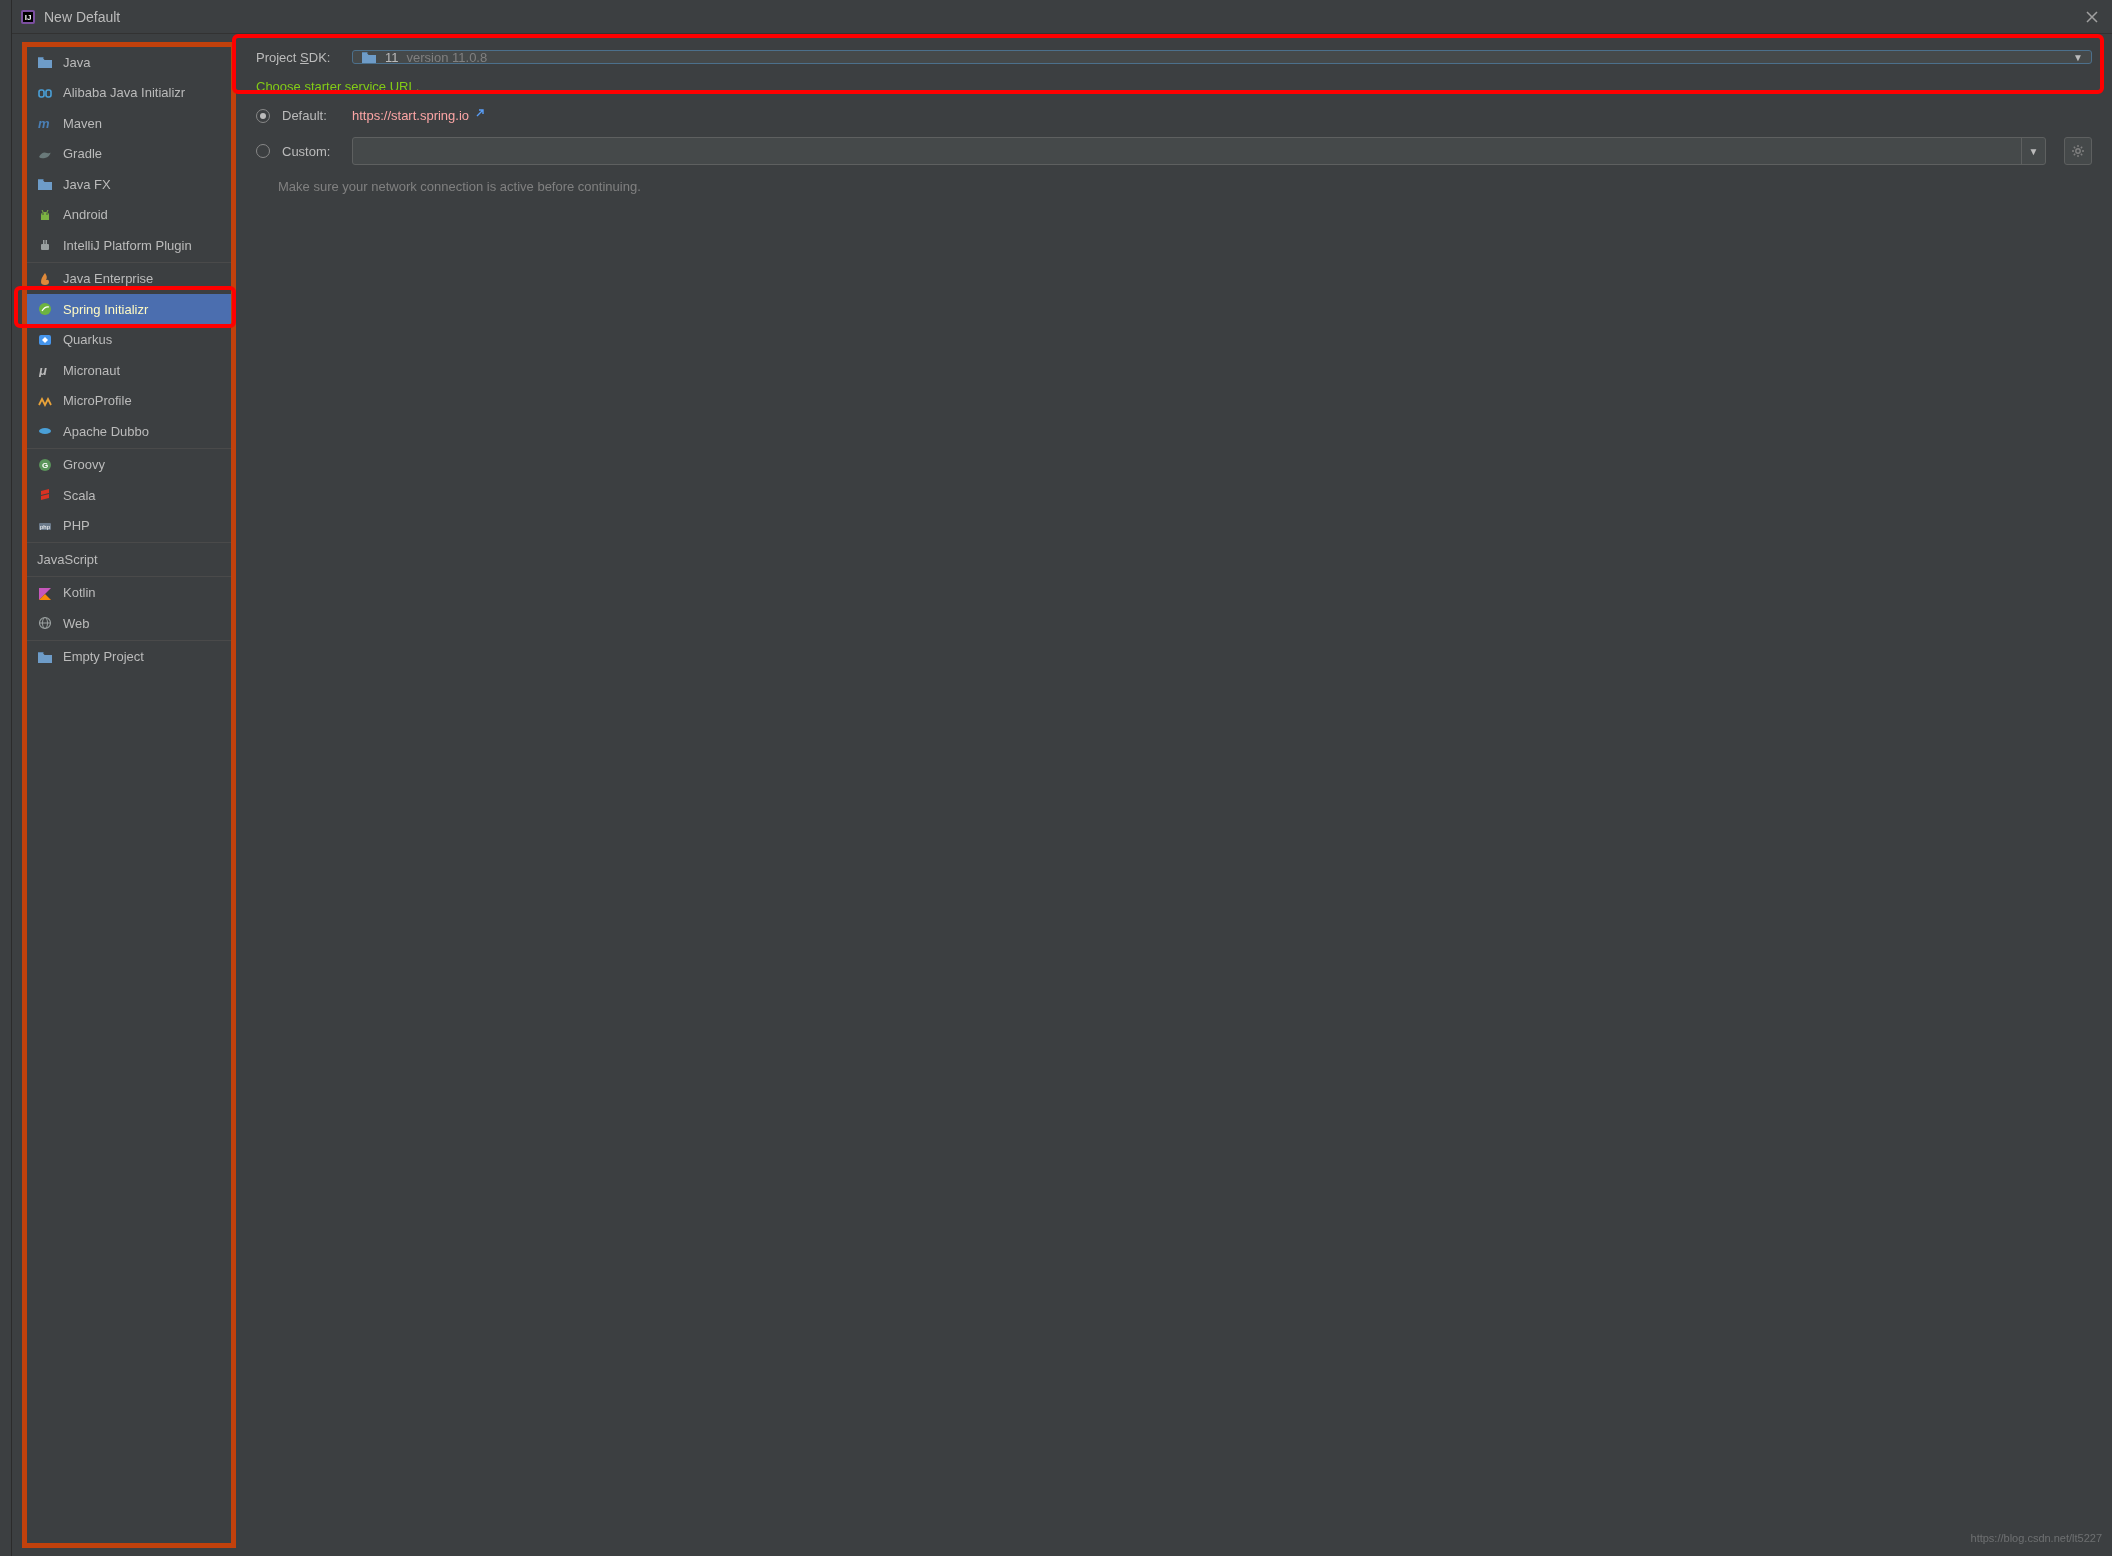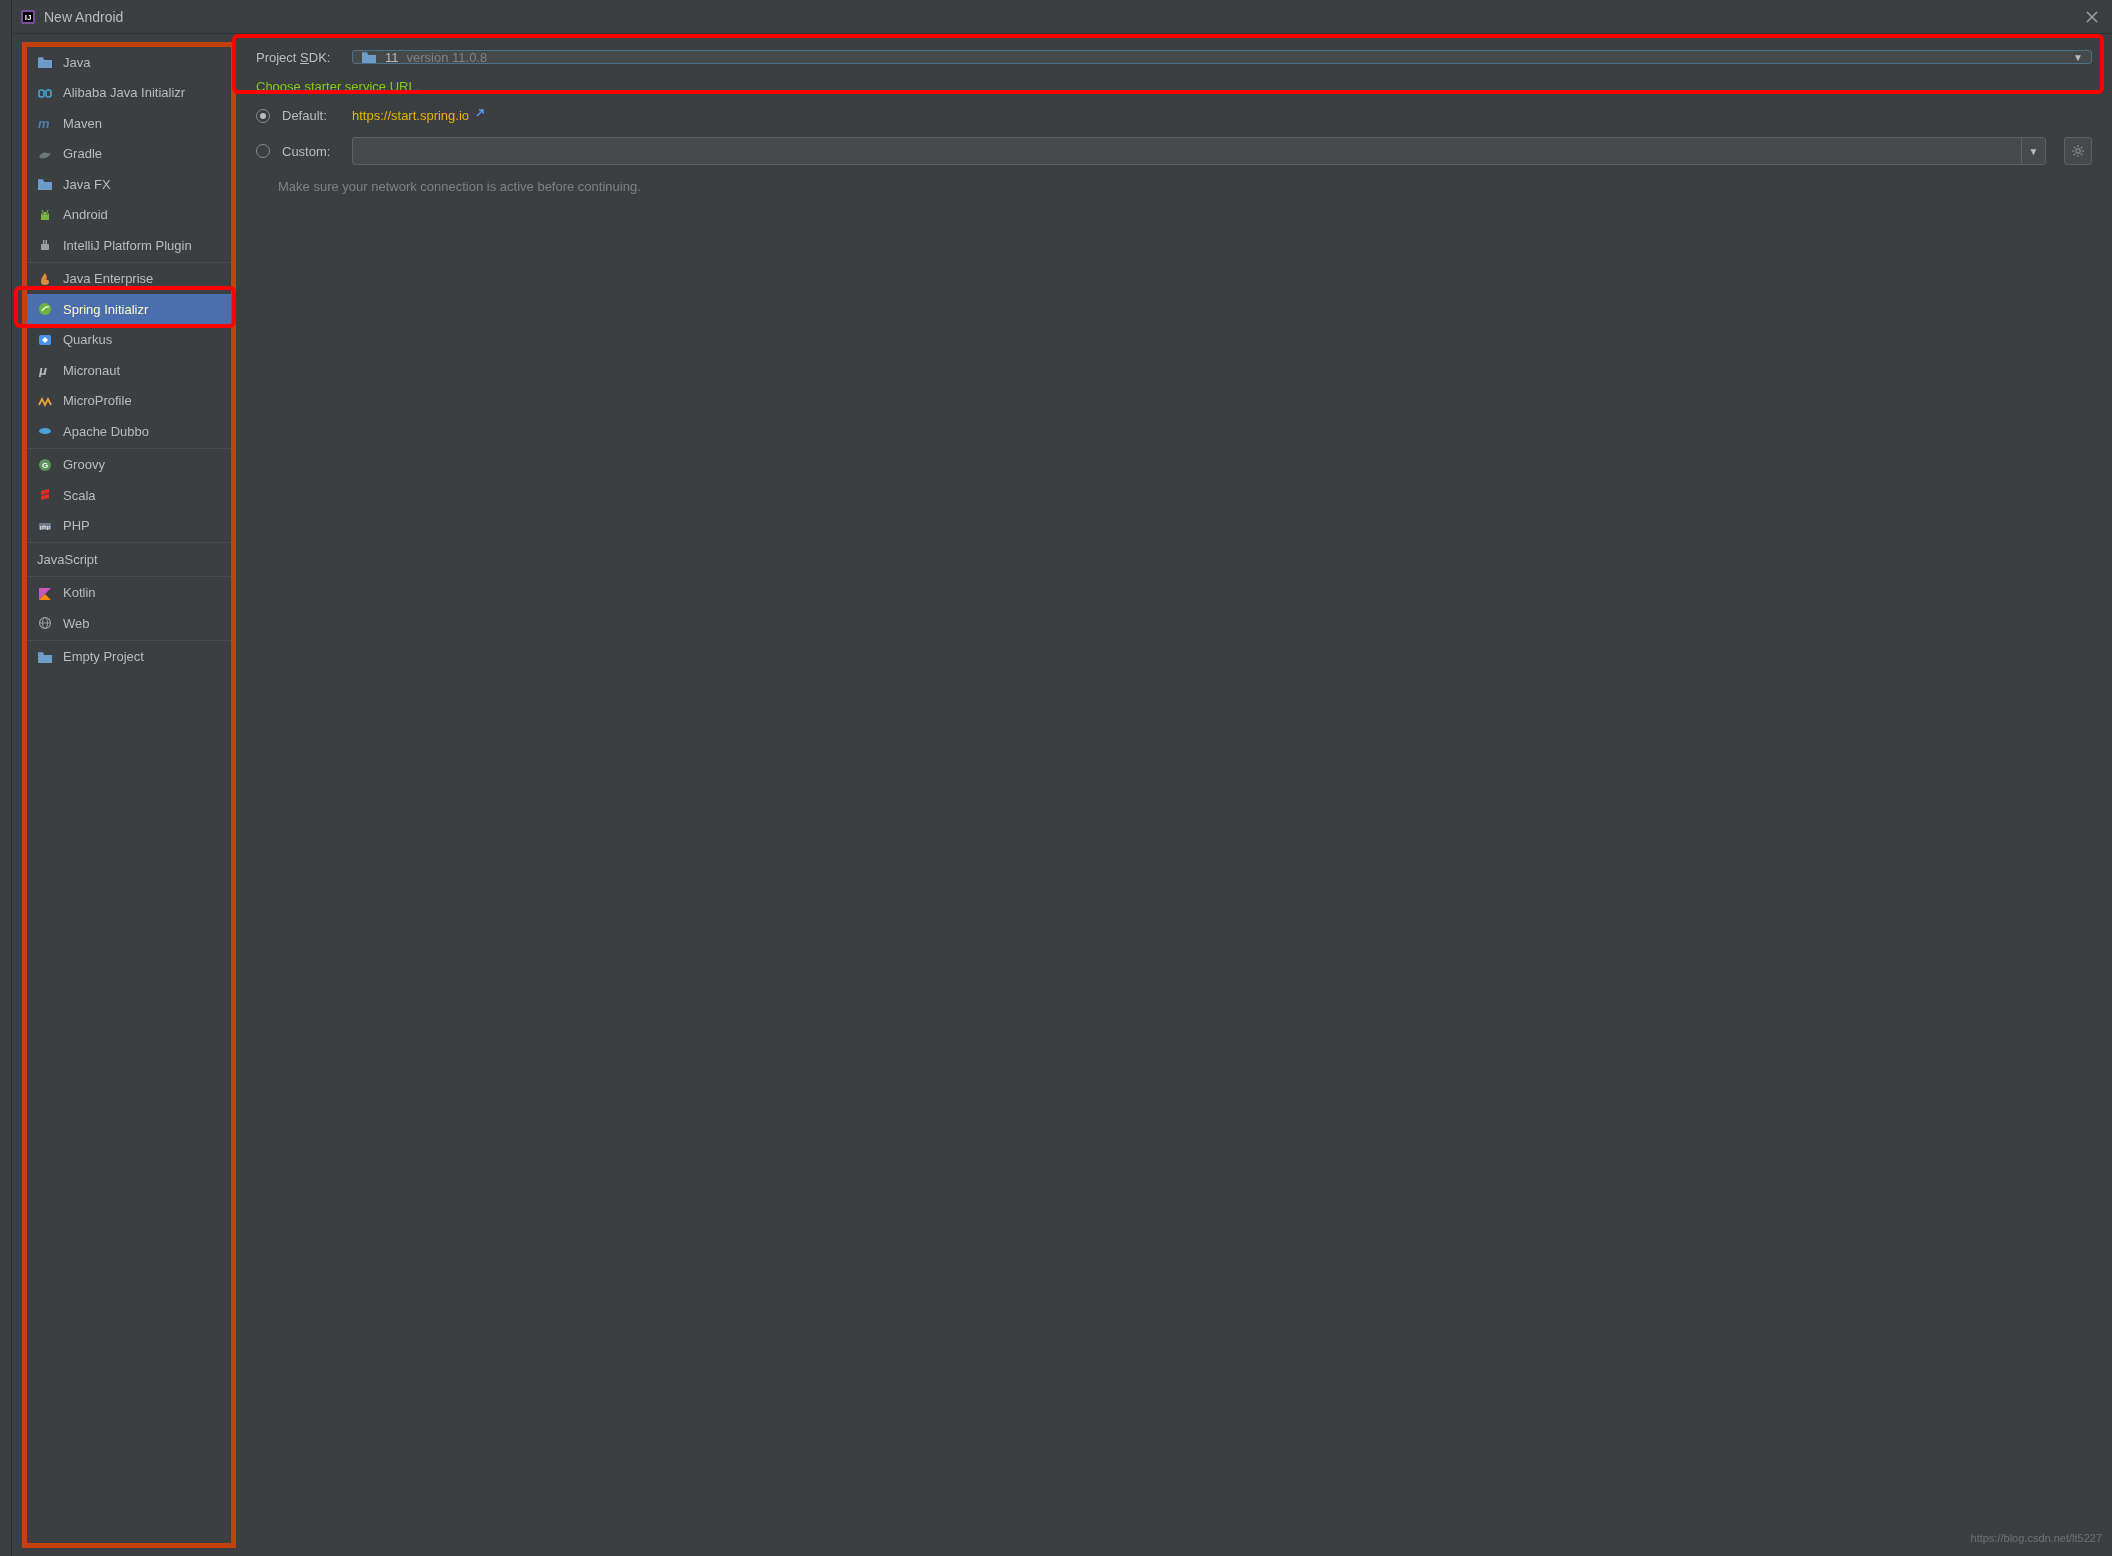--- a/index.html
+++ b/index.html
@@ -144,21 +144,21 @@
   }
   .radio.checked::after {
     content: "";
     position: absolute;
     left: 3px; top: 3px;
     width: 6px; height: 6px;
     border-radius: 50%;
     background: #bbbbbb;
   }
   .radio-label { width: 58px; color:#bbbbbb; }
-  .link { color:#eab308; cursor:pointer; display:inline-flex; align-items:flex-start; gap:6px; }
+  .link { color:#fca5a5; cursor:pointer; display:inline-flex; align-items:flex-start; gap:6px; }
   .custom-input {
     flex: 1;
     height: 28px;
     background: #45494a;
     border: 1px solid #5e6060;
     border-radius: 3px;
     display: flex;
     align-items: center;
   }
   .custom-input input {
@@ -241,21 +241,21 @@
 <div class="window">
 
   <div class="titlebar">
     <span class="titlebar-icon">
       <svg width="16" height="16" viewBox="0 0 16 16">
           <rect x="1" y="1" width="14" height="14" rx="2" fill="#7b4fa0"></rect>
           <rect x="3" y="3" width="10" height="10" fill="#000"></rect>
           <text x="8" y="11" font-size="8" text-anchor="middle" fill="#fff" font-weight="bold">IJ</text>
         </svg>
     </span>
-    <span class="titlebar-title">New Android</span>
+    <span class="titlebar-title">New Default</span>
     <span class="titlebar-close">
       <svg width="12" height="12" viewBox="0 0 12 12">
           <path d="M1 1 L11 11 M11 1 L1 11" stroke="#a0a0a0" stroke-width="1.5"></path>
         </svg>
     </span>
   </div>
 
   <div class="body-area">
     <div class="sidebar" id="sidebar">
         <div class="side-item">

